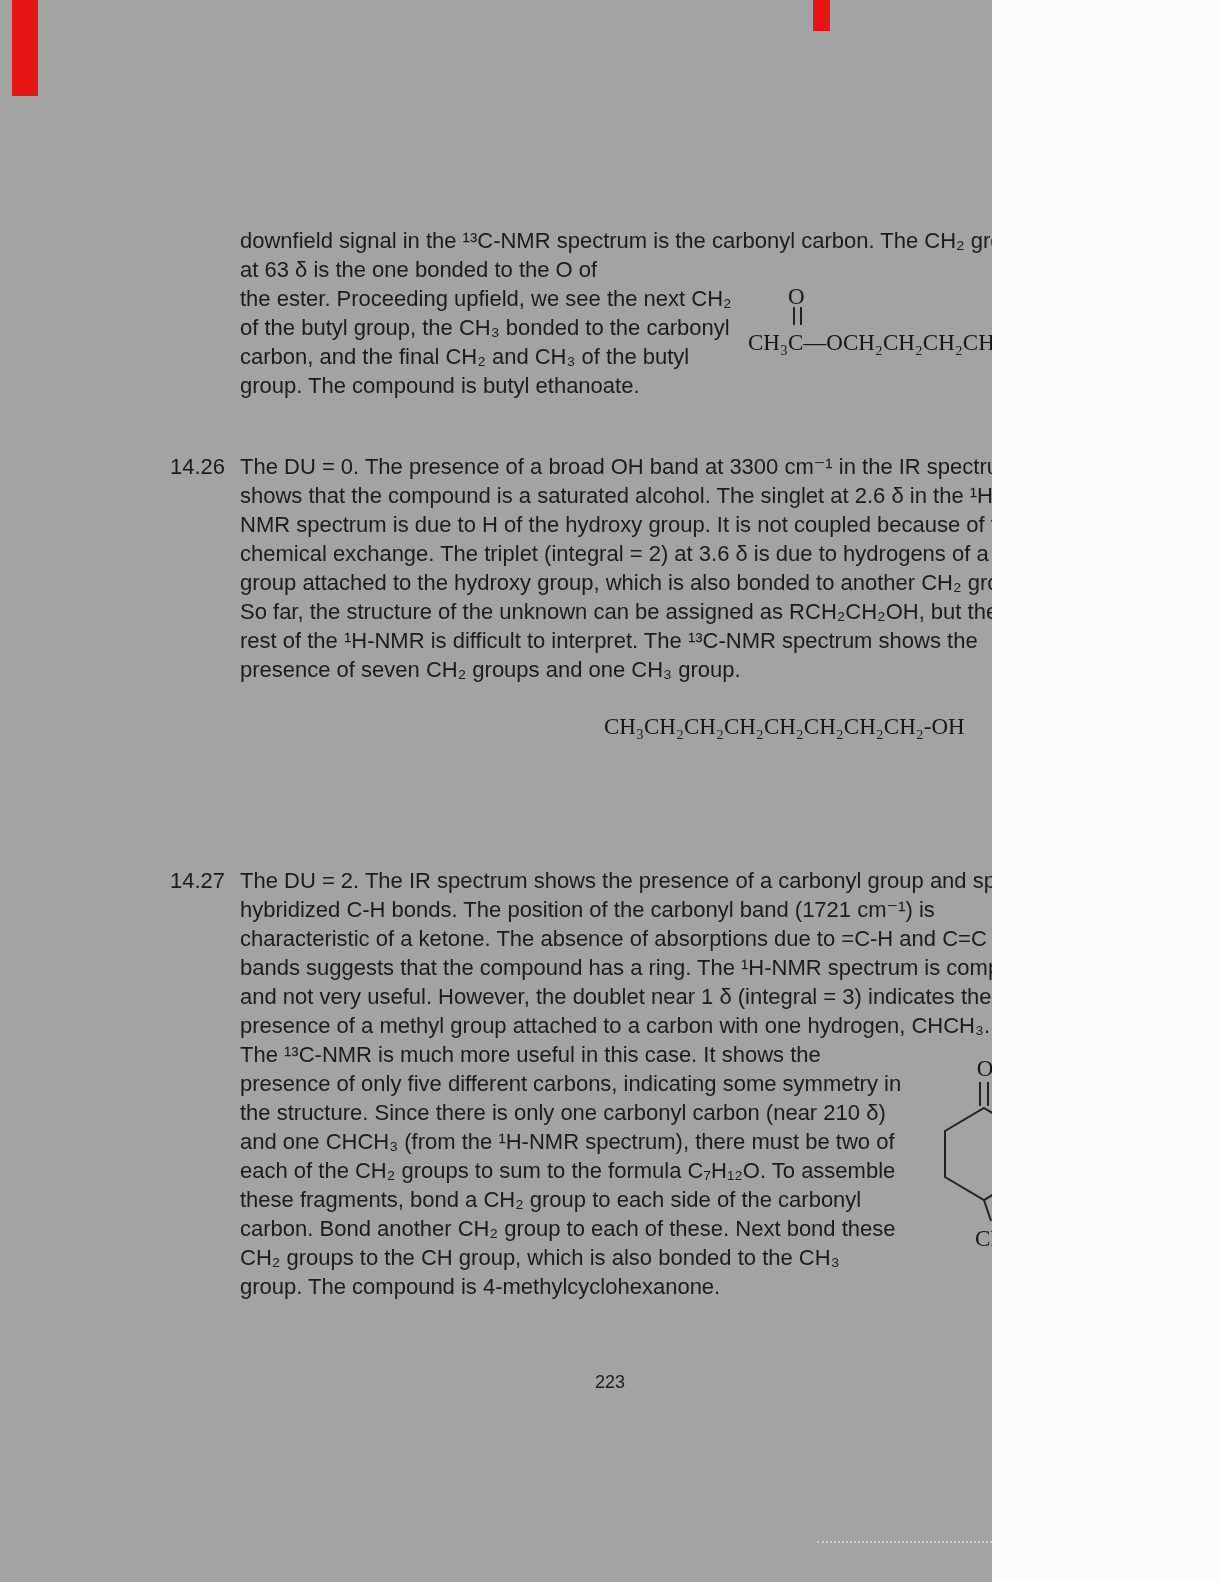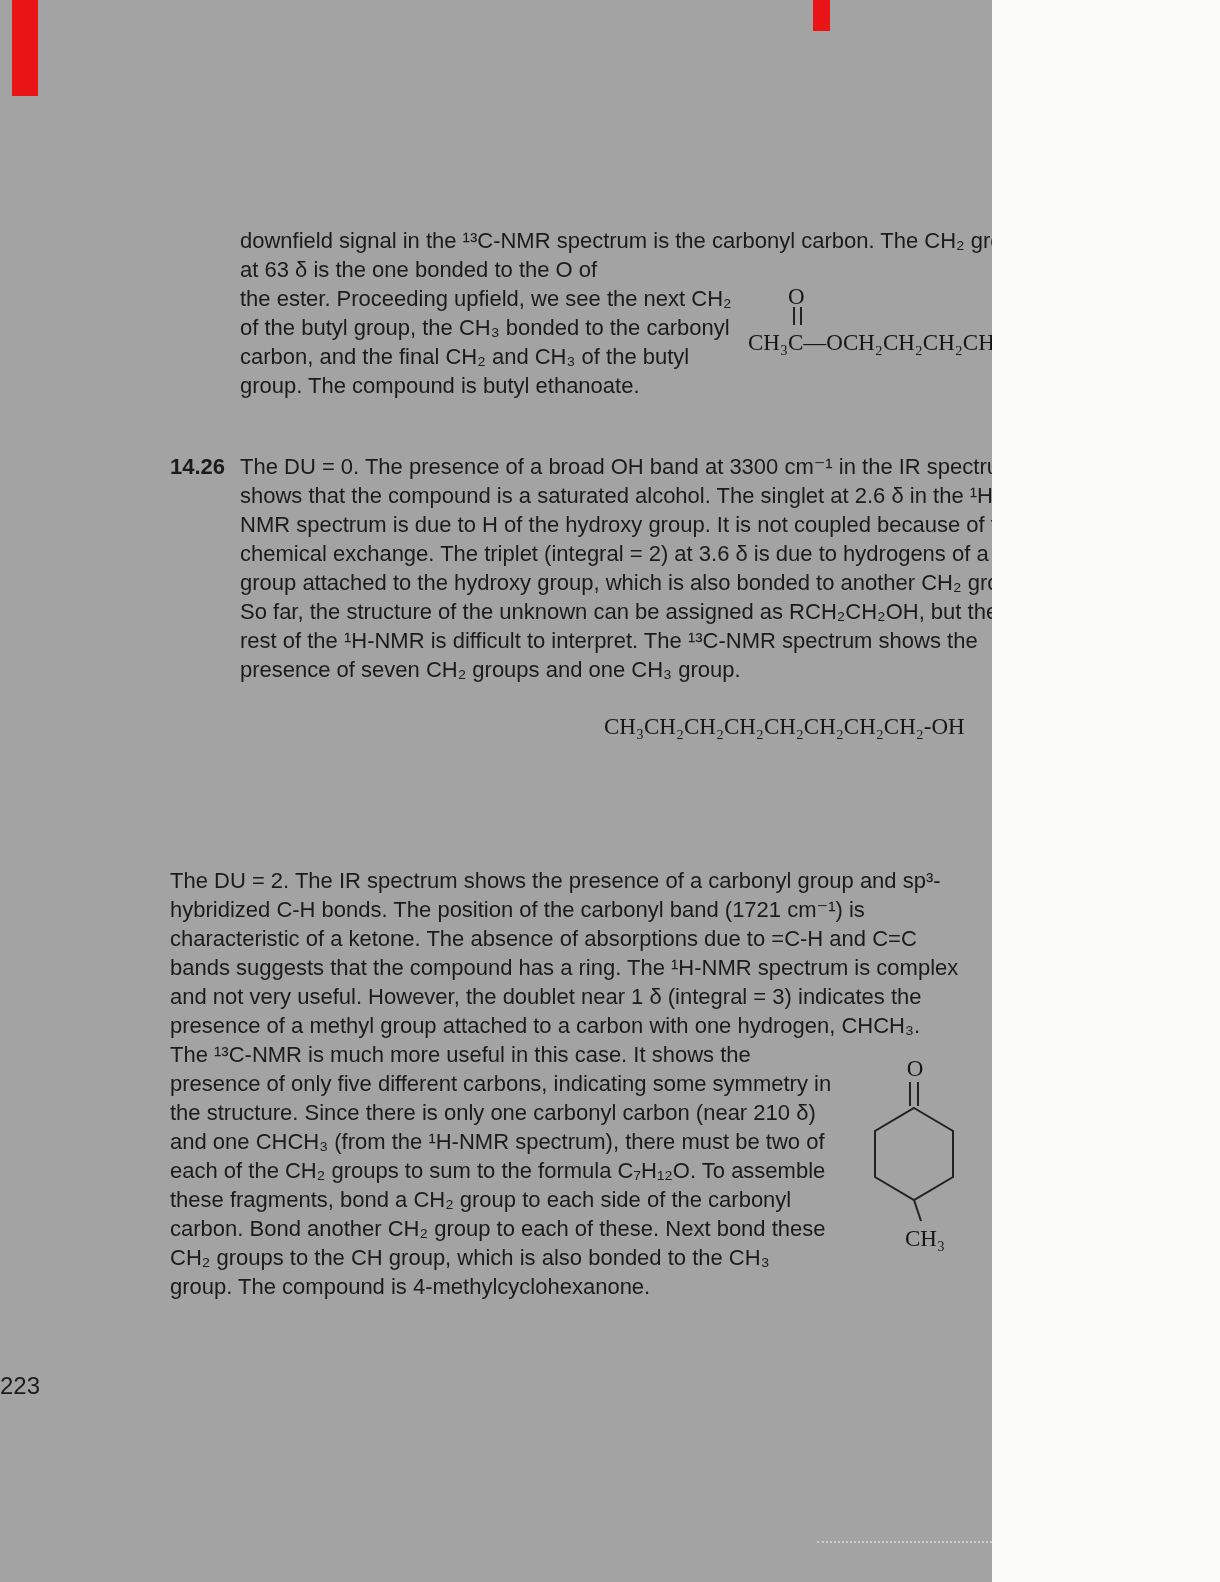--- a/index.html
+++ b/index.html
@@ -18,21 +18,21 @@
   
   .red-bar-left  { position:absolute; left:12px;  top:0; width:26px; height:96px; background:#e81416; }
   .red-bar-right { position:absolute; left:813px; top:0; width:17px; height:31px; background:#e81416; }
   .scan-dots { position:absolute; right:0; top:1541px; width:175px; border-top:2px dotted #cfcfcb; }
 
   
   .intro { position:absolute; left:240px; top:226px; width:800px; }
 
   
   .problem { position:absolute; left:170px; width:870px; display:flex; }
-  .prob-num { width:70px; font-weight:bold; flex-shrink:0; }
+  .prob-num { width:70px; font-weight:normal; flex-shrink:0; }
   .prob-body { width:800px; }
 
   
   .chem { font-family:"Liberation Serif","DejaVu Serif",serif; font-size:23px; color:#161616; white-space:nowrap; }
 
   
   .fl-ethanoate { float:right; width:292px; height:118px; position:relative; }
   .bs-o    { position:absolute; left:40px; top:-2px; font-size:23px; }
   .bs-bond { position:absolute; left:45px; top:23px; width:9px; height:18px;
              border-left:2px solid #222; border-right:2px solid #222; }
@@ -41,21 +41,21 @@
   
   .fl-octanol { float:right; width:442px; height:114px; position:relative;margin-left:6px; }
   .oct-formula { padding-top:28px; padding-left:6px; }
 
   
   .fl-ketone { float:right; width:132px; height:268px; padding-top:14px; text-align:right; }
   .bond { stroke:#222; stroke-width:2; }
   .ring { stroke:#222; stroke-width:2; fill:none; }
   .svg-chem { font-family:"Liberation Serif","DejaVu Serif",serif; font-size:23px; fill:#161616; }
 
-  .page-num { position:absolute; top:1372px; left:0; width:1220px; text-align:left; font-size:24px; }
+  .page-num { position:absolute; top:1372px; left:0; width:1220px; text-align:center; font-size:18px; }
 </style>
 </head>
 <body>
 
 <div class="page">
 
   <div class="red-bar-left"></div>
   <div class="red-bar-right"></div>
   <div class="scan-dots"></div>
 
@@ -73,20 +73,21 @@
     <div class="prob-num">14.26</div>
     <div class="prob-body">
       <div>The DU = 0. The presence of a broad OH band at 3300 cm⁻¹ in the IR spectrum shows that the compound is a saturated alcohol. The singlet at 2.6 δ in the ¹H-NMR spectrum is due to H of the hydroxy group. It is not coupled because of fast chemical exchange. The triplet (integral = 2) at 3.6 δ is due to hydrogens of a CH₂ group attached to the hydroxy group, which is also bonded to another CH₂ group. So far, the structure of the unknown can be assigned as RCH₂CH₂OH, but the rest of the ¹H-NMR is difficult to interpret. The ¹³C-NMR spectrum shows the presence of seven CH₂ groups and one CH₃ group.</div>
       <div class="fl-octanol">
         <div class="oct-formula chem">CH₃CH₂CH₂CH₂CH₂CH₂CH₂CH₂-OH</div>
       </div>
     </div>
   </div>
 
   <div class="problem body-text" style="top:866px;">
+    <div class="prob-num">14.27</div>
     <div class="prob-body">
       <div>The DU = 2. The IR spectrum shows the presence of a carbonyl group and sp³-hybridized C-H bonds. The position of the carbonyl band (1721 cm⁻¹) is characteristic of a ketone. The absence of absorptions due to =C-H and C=C bands suggests that the compound has a ring. The ¹H-NMR spectrum is complex and not very useful. However, the doublet near 1 δ (integral = 3) indicates the presence of a methyl group attached to a carbon with one hydrogen, CHCH₃.</div>
       <div class="fl-ketone">
         <svg width="112" height="205" viewBox="0 0 112 205">
           <text x="57" y="22" text-anchor="middle" class="svg-chem">O</text>
           <line x1="52" y1="28" x2="52" y2="52" class="bond"></line>
           <line x1="60" y1="28" x2="60" y2="52" class="bond"></line>
           <polygon points="56,54 95,77 95,123 56,146 17,123 17,77" class="ring"></polygon>
           <line x1="56" y1="146" x2="63" y2="167" class="bond"></line>
           <text x="67" y="192" text-anchor="middle" class="svg-chem">CH₃</text>

